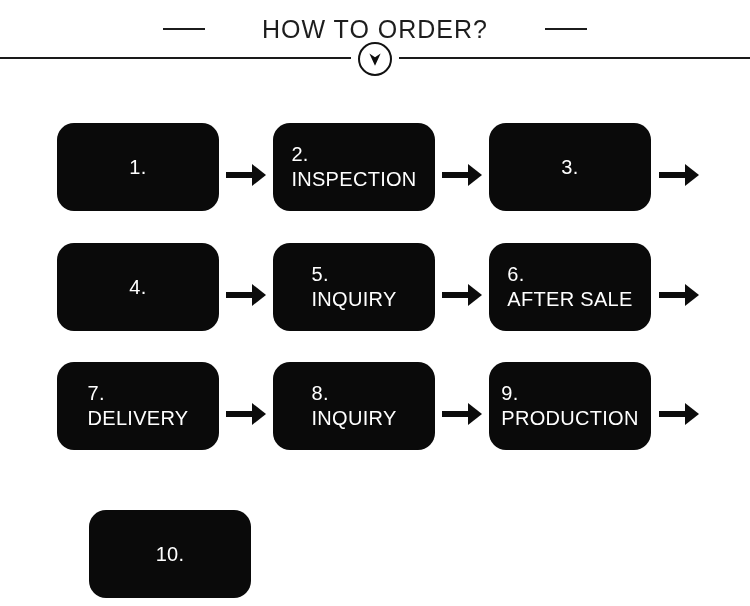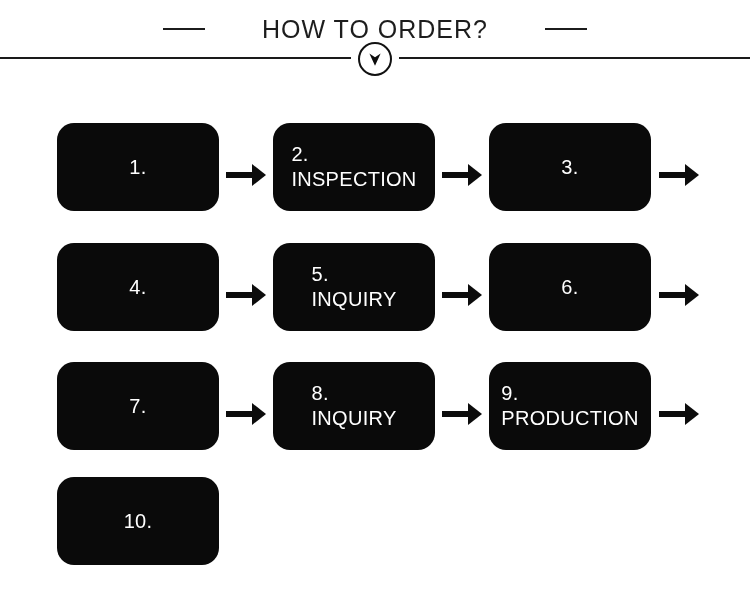--- a/index.html
+++ b/index.html
@@ -74,21 +74,21 @@
   .row {
     position: absolute;
     left: 57px;
     height: 88px;
     display: flex;
     align-items: center;
   }
   .row-1 { top: 123px; }
   .row-2 { top: 243px; }
   .row-3 { top: 362px; }
-  .row-4 { top: 477px; }
+  .row-4 { top: 510px; margin-left: 32px; }
 
   .step-box {
     width: 162px;
     height: 88px;
     background: #0a0a0a;
     border-radius: 17px;
     display: flex;
     align-items: center;
     justify-content: center;
     flex: none;
@@ -201,34 +201,36 @@
     </div>
     <div class="arrow-gap">
       <svg width="40" height="24" viewBox="0 0 40 24">
           <rect x="0" y="9" width="28" height="6" fill="#0c0c0c"></rect>
           <polygon points="26,1 40,12 26,23" fill="#0c0c0c"></polygon>
         </svg>
     </div>
     <div class="step-box">
       <div class="step-text">
         <div>6.</div>
+        <div>AFTER SALE</div>
       </div>
     </div>
     <div class="arrow-tail">
       <svg width="40" height="24" viewBox="0 0 40 24">
           <rect x="0" y="9" width="28" height="6" fill="#0c0c0c"></rect>
           <polygon points="26,1 40,12 26,23" fill="#0c0c0c"></polygon>
         </svg>
     </div>
   </div>
 
   <div class="row row-3">
     <div class="step-box">
       <div class="step-text">
         <div>7.</div>
+        <div>DELIVERY</div>
       </div>
     </div>
     <div class="arrow-gap">
       <svg width="40" height="24" viewBox="0 0 40 24">
           <rect x="0" y="9" width="28" height="6" fill="#0c0c0c"></rect>
           <polygon points="26,1 40,12 26,23" fill="#0c0c0c"></polygon>
         </svg>
     </div>
     <div class="step-box">
       <div class="step-text">

